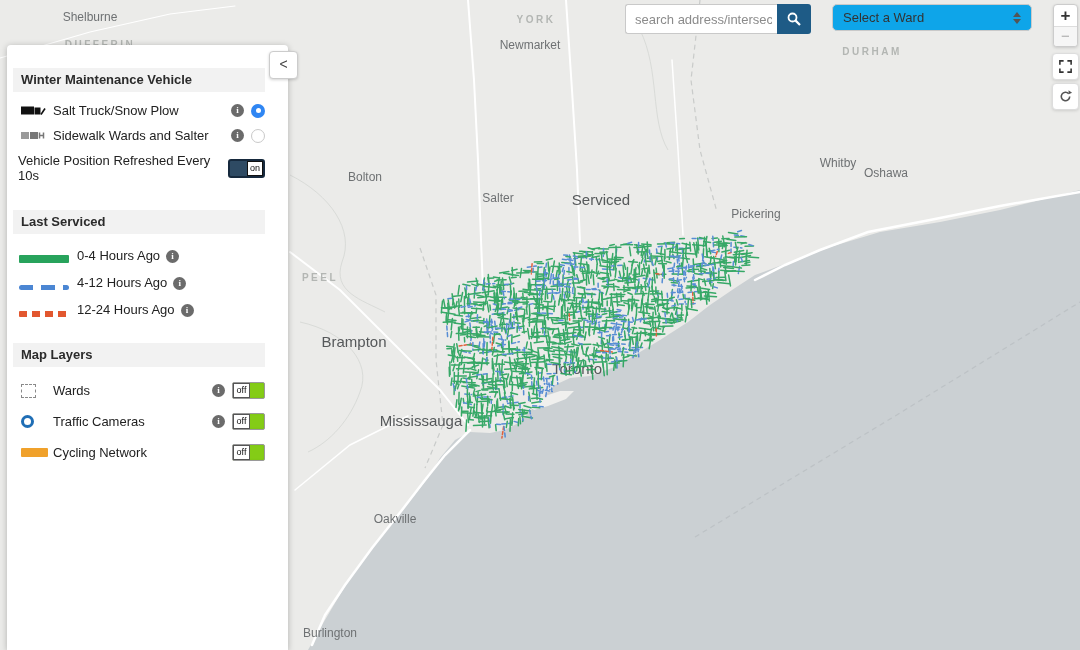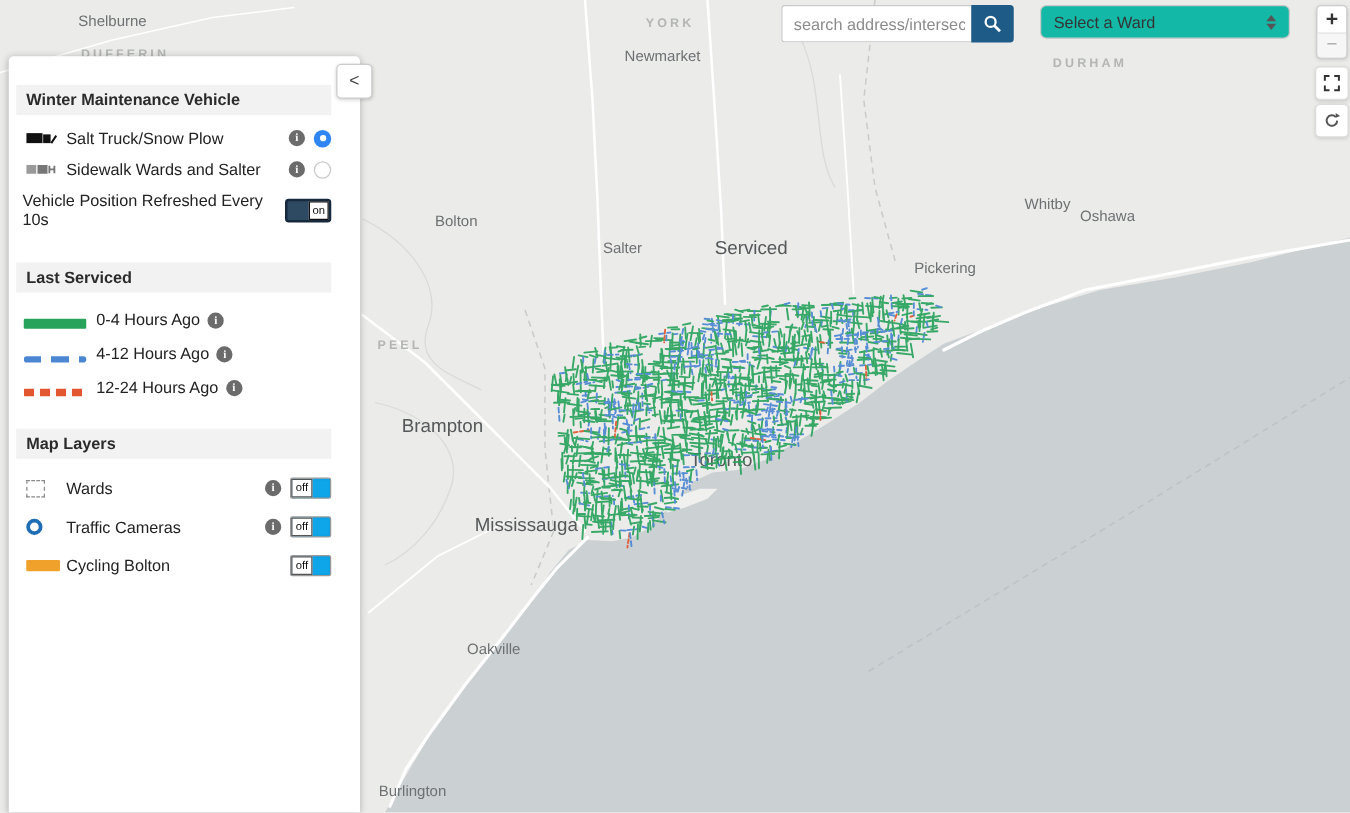--- a/index.html
+++ b/index.html
@@ -29,21 +29,21 @@
     font-size:9px;font-weight:bold;text-align:center;line-height:13px;margin-right:7px;
     font-family:"Liberation Serif",serif;flex:none;cursor:pointer;}
   .radio{width:14px;height:14px;border-radius:50%;box-sizing:border-box;flex:none;cursor:pointer;position:relative;}
   .radio.sel{background:#2f86f3;}
   .radio.sel::after{content:"";position:absolute;left:4.5px;top:4.5px;width:5px;height:5px;border-radius:50%;background:#fff;}
   .radio.unsel{background:#fff;border:1.5px solid #c9c9c9;}
   
   .tog-on{width:33px;height:15px;border:2px solid #16293d;border-radius:3px;position:relative;flex:none;cursor:pointer;}
   .tog-on .knob{position:absolute;right:0px;top:0px;bottom:0px;width:16px;background:#fff;
     border:1px solid #111;box-sizing:border-box;font-size:9px;line-height:13px;text-align:center;color:#111;}
-  .tog-off{width:31px;height:15px;border:1px solid #9a9a9a;border-radius:2px;background:#0ea5e9;
+  .tog-off{width:31px;height:15px;border:1px solid #9a9a9a;border-radius:2px;background:#84cc16;
     position:relative;flex:none;cursor:pointer;box-shadow:inset 0 0 2px rgba(0,0,0,.1);}
   .tog-off .knob{position:absolute;left:0px;top:0px;bottom:0px;width:17px;background:#fff;
     border:1px solid #555;box-sizing:border-box;font-size:9px;line-height:13px;text-align:center;color:#111;}
   
   .swatch{width:50px;height:8px;margin-right:8px;flex:none;border-radius:1px;}
   .swatch.dash1{height:5px;border-radius:3px;}
   .swatch.dash2{height:6px;}
   .leg-row{display:flex;align-items:flex-end;margin:0 23px 0 6px;padding:6px 0 6px 6px;font-size:13px;color:#222;}
   .leg-row .info{margin-left:6px;margin-right:0;}
   
@@ -57,21 +57,21 @@
     border:1px solid #ccc;border-radius:4px;box-shadow:0 1px 3px rgba(0,0,0,.18);z-index:6;
     font-size:14px;color:#444;text-align:center;line-height:24px;cursor:pointer;}
 
   
   #searchbox{position:absolute;left:625px;top:4px;z-index:6;display:flex;}
   #search-input{width:137px;height:28px;border:1px solid #c9c9c9;border-right:none;border-radius:3px 0 0 3px;
     padding:0 5px 0 9px;font-size:13px;color:#333;outline:none;font-family:"Liberation Sans",sans-serif;}
   #search-input::placeholder{color:#8b8b8b;}
   #search-btn{width:34px;height:30px;border:none;border-radius:0 3px 3px 0;cursor:pointer;
     display:flex;align-items:center;justify-content:center;}
-  #ward-select{position:absolute;left:832px;top:4px;width:200px;height:27px;background:#14b8a6;
+  #ward-select{position:absolute;left:832px;top:4px;width:200px;height:27px;background:#0ea5e9;
     border:1px solid #c9c9c9;border-radius:5px;z-index:6;display:flex;align-items:center;
     font-size:13px;color:#333;padding:0 10px;box-sizing:border-box;cursor:pointer;}
   #ward-select .val{flex:1;}
   .stepper{display:flex;flex-direction:column;gap:2px;align-items:center;}
   .tri-up{width:0;height:0;border-left:4px solid transparent;border-right:4px solid transparent;border-bottom:5px solid #555;}
   .tri-dn{width:0;height:0;border-left:4px solid transparent;border-right:4px solid transparent;border-top:5px solid #555;}
 
   
   #zoomctl{position:absolute;left:1053px;top:4px;width:23px;background:#fff;border:1px solid #ccc;
     border-radius:4px;z-index:6;box-shadow:0 1px 3px rgba(0,0,0,.15);overflow:hidden;}
@@ -1762,21 +1762,21 @@
       <span class="lbl">Traffic Cameras</span>
       <span class="info">i</span>
       <span class="tog-off">
         <span class="knob">off</span>
       </span>
     </div>
     <div class="row" style="padding-top:7px;padding-bottom:7px;">
       <span class="icon-cell">
           <span class="cyc-ico" id="cyc-swatch" style="background: rgb(240, 161, 43);"></span>
         </span>
-      <span class="lbl">Cycling Bolton</span>
+      <span class="lbl">Cycling Network</span>
       <span class="tog-off">
         <span class="knob">off</span>
       </span>
     </div>
   </div>
 
   <div id="collapse">&lt;</div>
 
   <div id="searchbox">
     <input id="search-input" type="text" placeholder="search address/intersection" style="">

